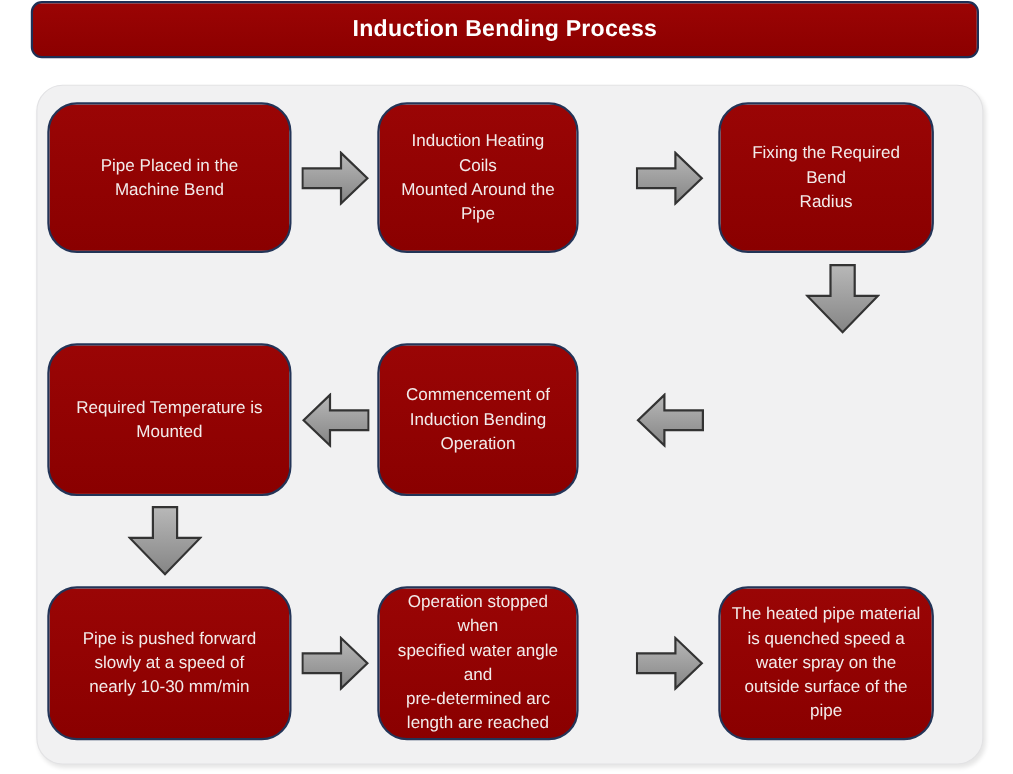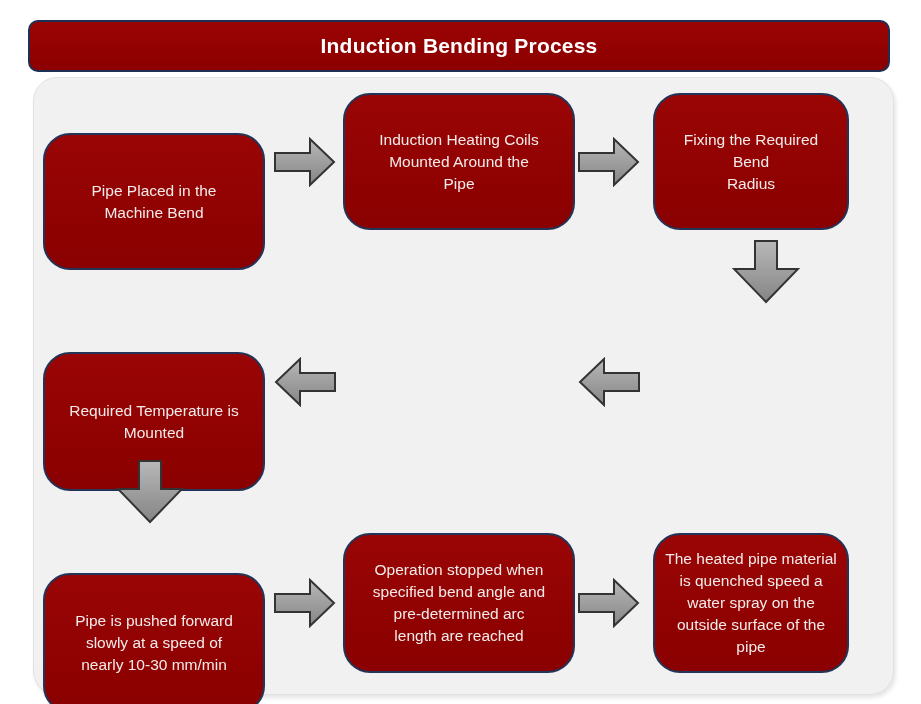--- a/index.html
+++ b/index.html
@@ -11,21 +11,21 @@
   .page {
     position: relative;
     width: 921px;
     height: 704px;
     background: #ffffff;
     overflow: hidden;
   }
   .title-bar {
     position: absolute;
     left: 28px;
-    top: 20px;
+    top: 1px;
     width: 862px;
     height: 52px;
     box-sizing: border-box;
     background: linear-gradient(180deg, #9b0404 0%, #8c0000 100%);
     border: 2px solid #1e2f55;
     border-radius: 10px;
     display: flex;
     align-items: center;
     justify-content: center;
     color: #ffffff;
@@ -54,22 +54,22 @@
     display: flex;
     align-items: center;
     justify-content: center;
     text-align: center;
     color: #f2ebea;
     font-size: 15.5px;
     line-height: 1.42;
     padding: 8px 10px;
   }
   .box .label { white-space: pre-line; }
-  .c1 { left: 43px;  width: 222px; margin-top: 40px; }
-  .c2 { left: 343px; width: 232px; }
+  .c1 { left: 43px;  width: 222px; }
+  .c2 { left: 343px; width: 183px; }
   .c3 { left: 653px; width: 196px; }
   .r1 { top: 93px;  height: 137px; }
   .r2 { top: 312px; height: 139px; }
   .r3 { top: 533px; height: 140px; }
   .arrow { position: absolute; }
 </style>
 </head>
 <body>
 
 <div class="page">
@@ -87,33 +87,38 @@
   <div class="box c2 r1">
     <span class="label">Induction Heating Coils
 Mounted Around the
 Pipe</span>
   </div>
   <div class="box c3 r1">
     <span class="label">Fixing the Required Bend
 Radius</span>
   </div>
 
+  <div class="box c2 r2">
+    <span class="label">Commencement of
+Induction Bending
+Operation</span>
+  </div>
   <div class="box c1 r2">
     <span class="label">Required Temperature is
 Mounted</span>
   </div>
 
   <div class="box c1 r3">
     <span class="label">Pipe is pushed forward
 slowly at a speed of
 nearly 10-30 mm/min</span>
   </div>
   <div class="box c2 r3">
     <span class="label">Operation stopped when
-specified bend angle and
+specified water angle and
 pre-determined arc
 length are reached</span>
   </div>
   <div class="box c3 r3">
     <span class="label">The heated pipe material
 is quenched speed a
 water spray on the
 outside surface of the
 pipe</span>
   </div>

